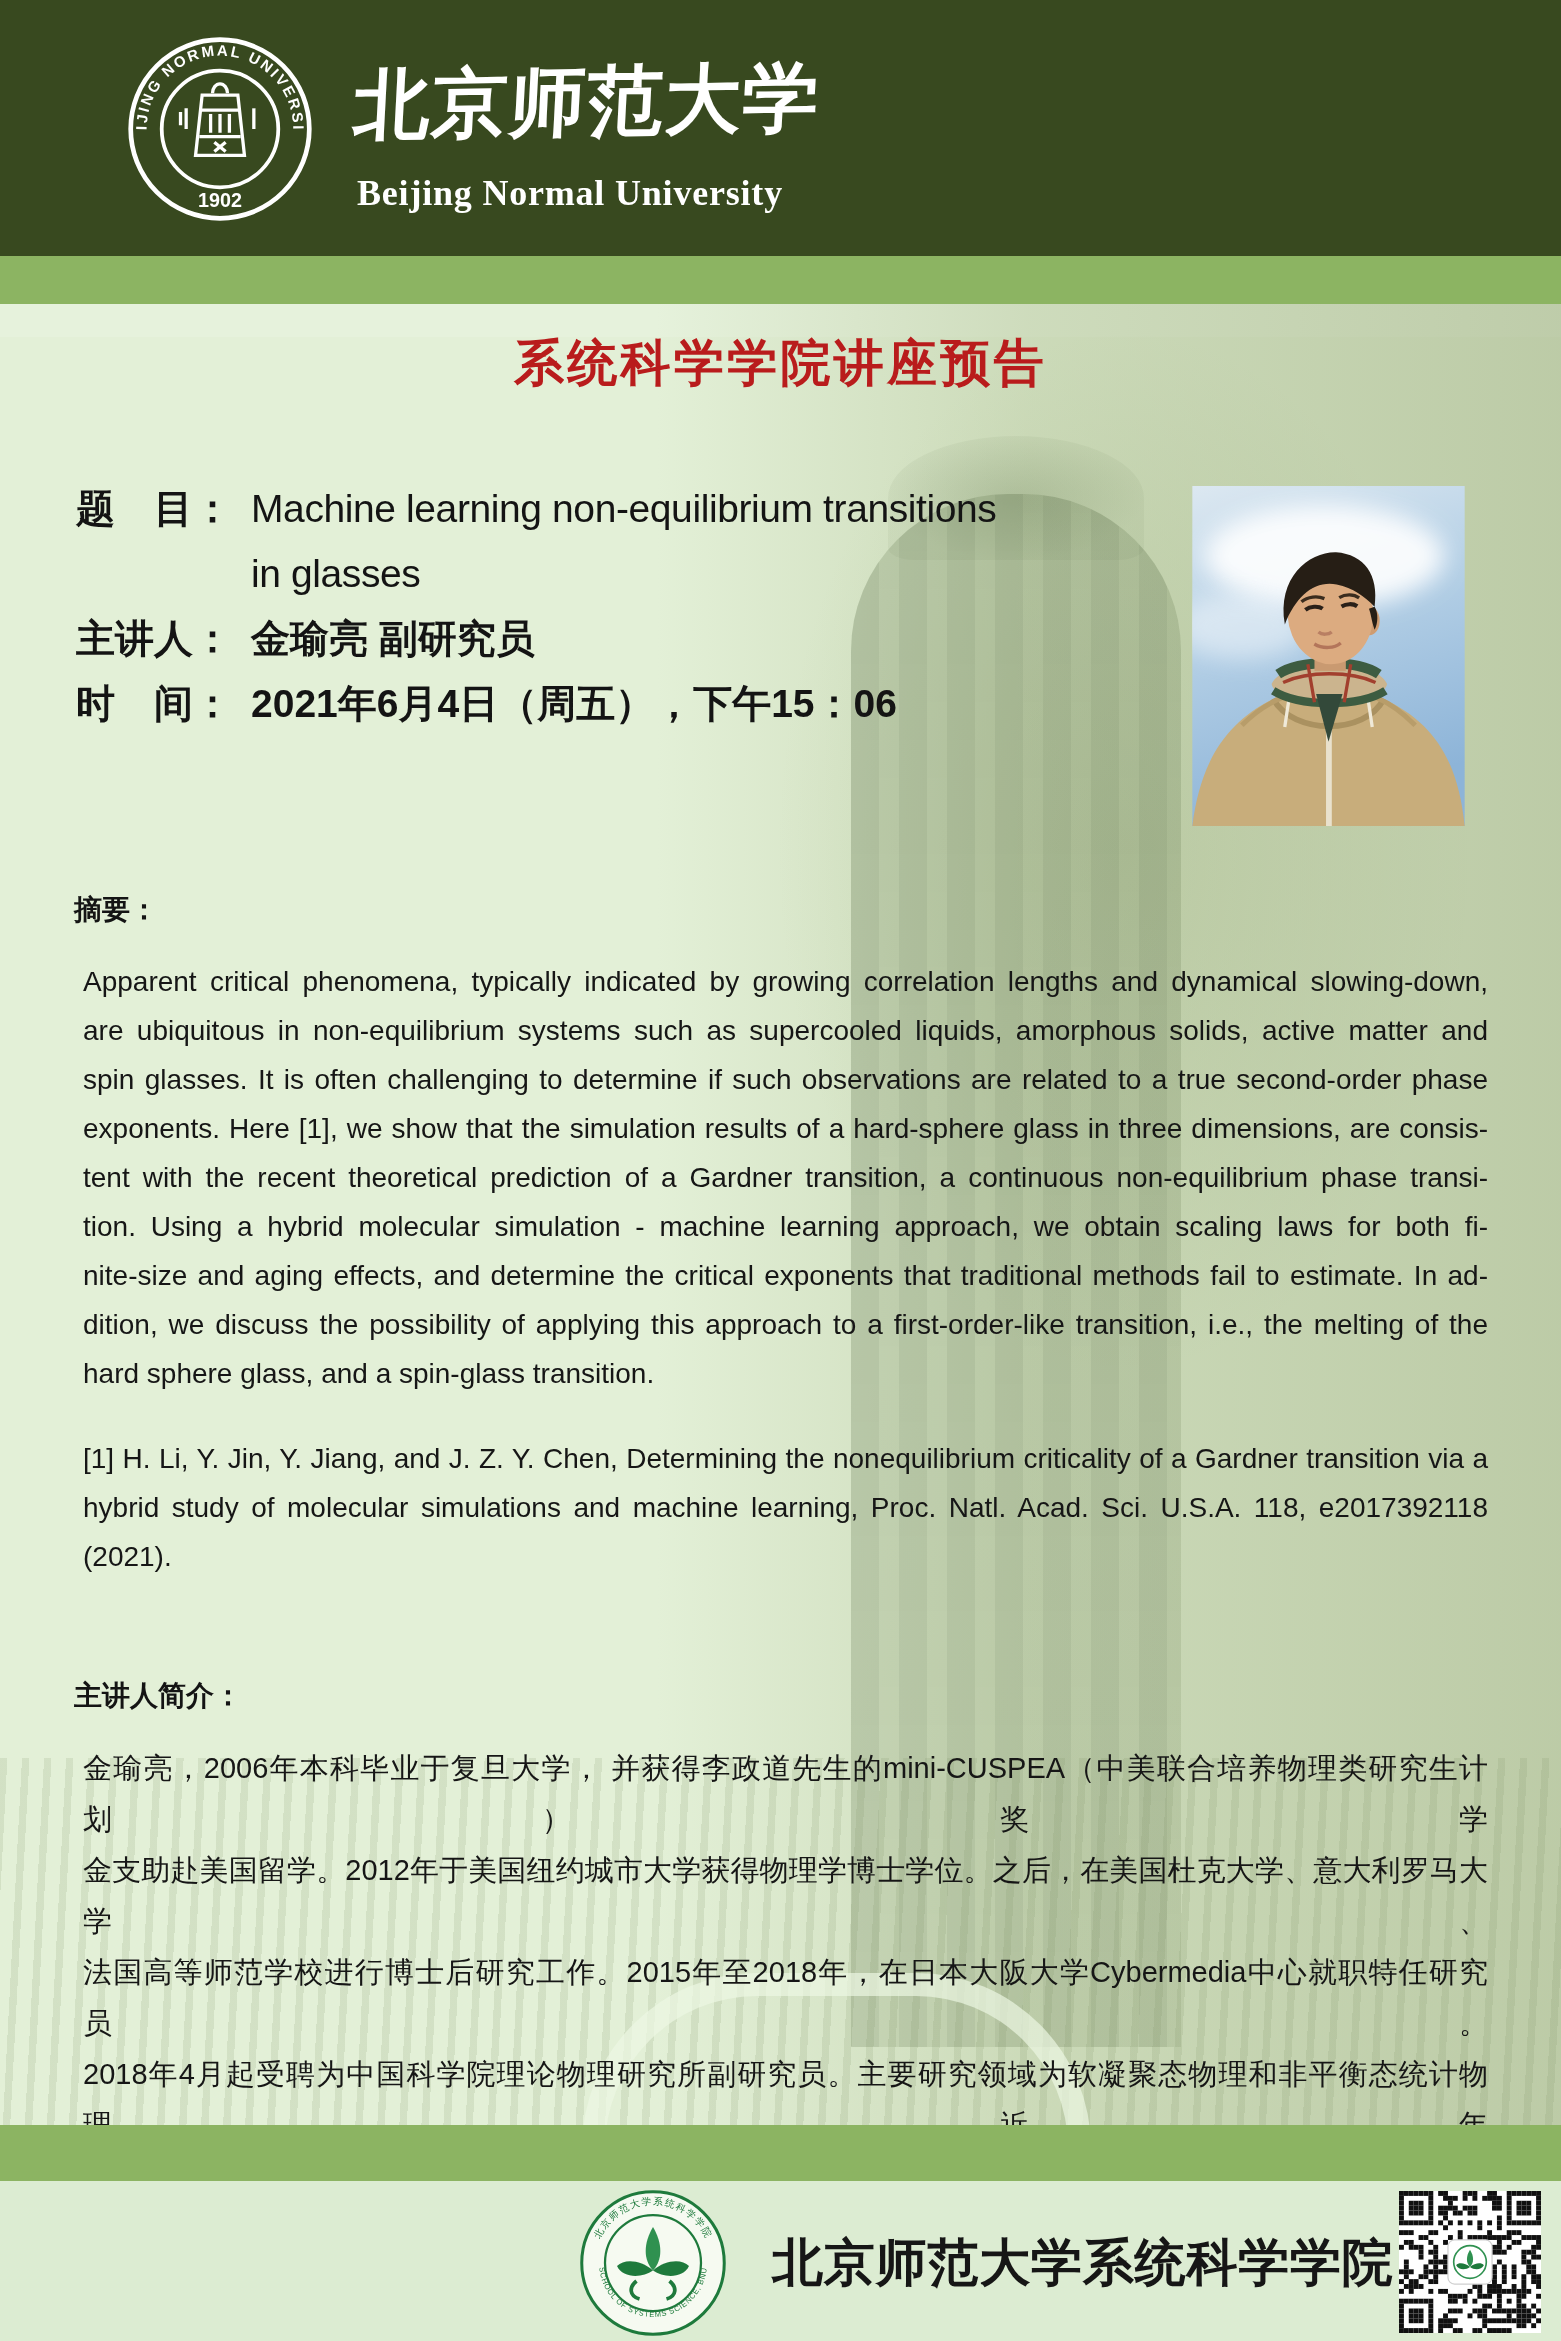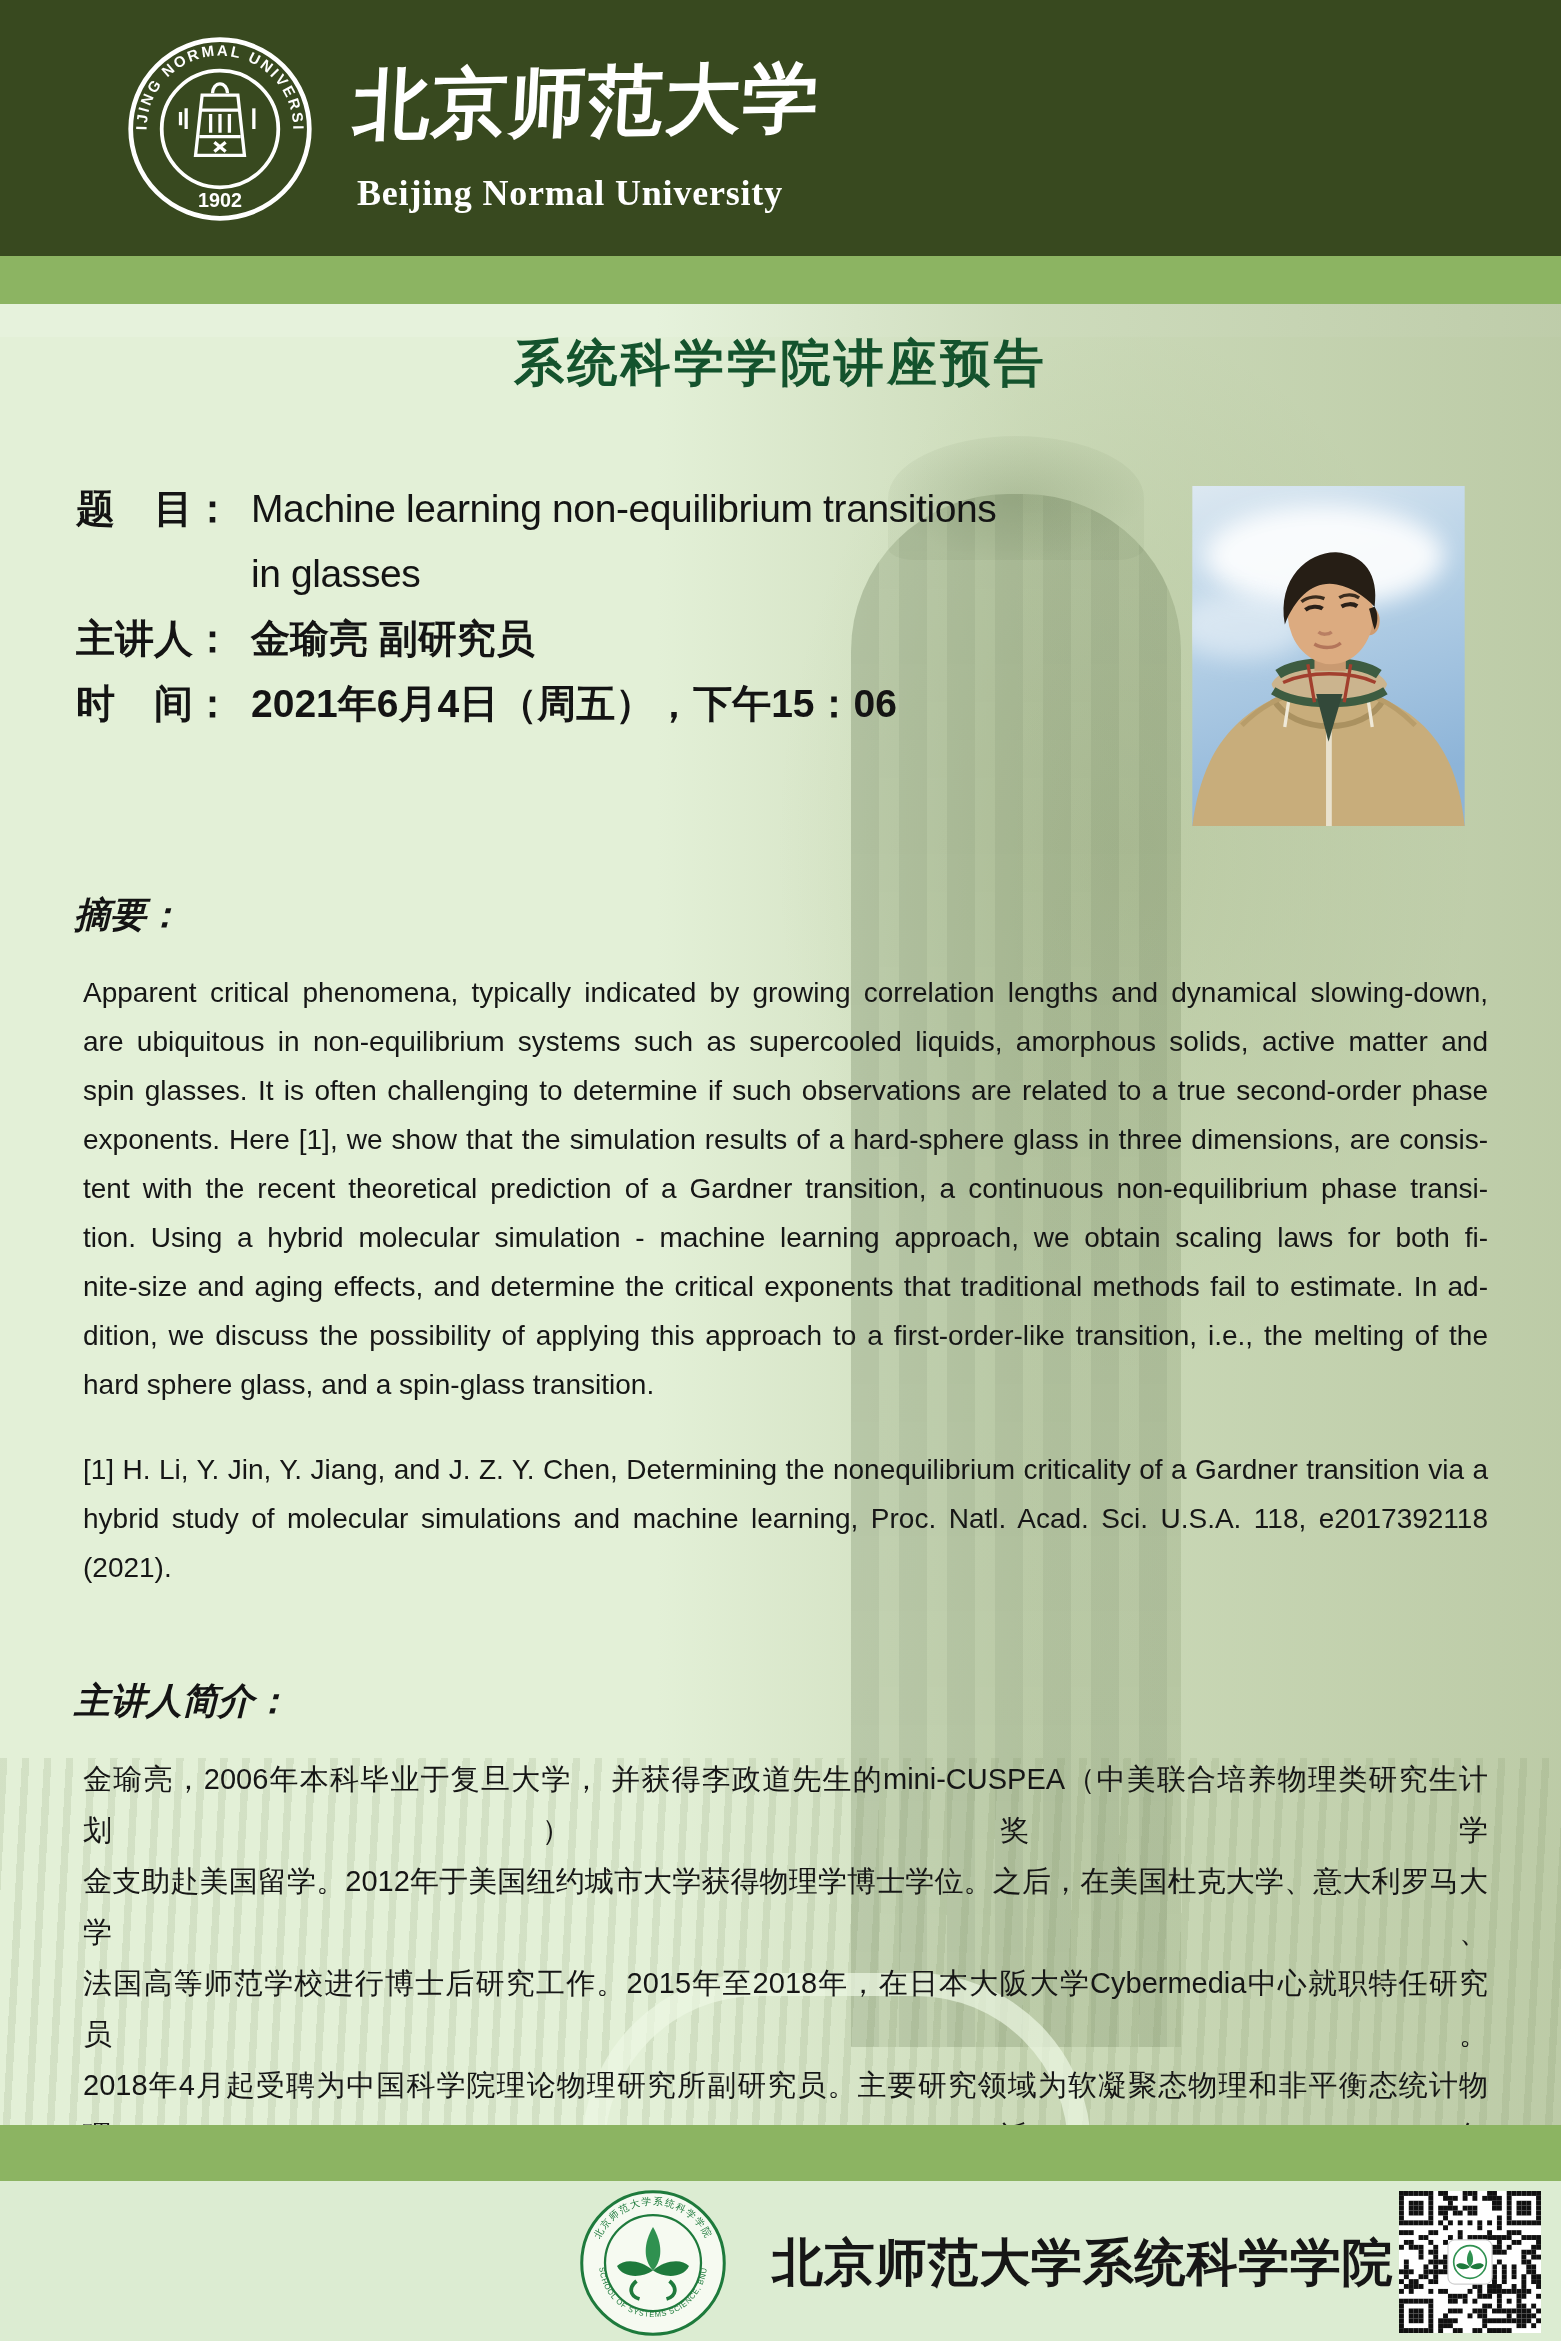--- a/index.html
+++ b/index.html
@@ -39,32 +39,32 @@
     border-radius:50% 50% 10% 10%;opacity:.6;}
   .wm-streaks{position:absolute;left:0;top:1454px;width:1561px;height:367px;
     background:repeating-linear-gradient(93deg, rgba(120,140,95,0.28) 0 7.4px, rgba(120,140,95,0) 7.4px 22px);
     opacity:.55;}
   .wm-arch{position:absolute;left:582px;top:1669px;width:463px;height:152px;
     border:23px solid rgba(238,248,228,0.85);border-bottom:none;
     border-radius:248px 248px 0 0;opacity:.8;}
   
   .page-title{
     position:absolute;left:0;top:330px;width:1561px;text-align:center;
-    font-size:50px;font-weight:700;letter-spacing:3.3px;color:#14532d;
+    font-size:50px;font-weight:700;letter-spacing:3.3px;color:#b91c1c;
   }
   
   .info{position:absolute;left:76px;top:483px;width:1090px;}
   .info-row{display:flex;align-items:flex-start;line-height:51px;margin-bottom:14px;}
   .info-label{width:165px;flex:0 0 165px;font-size:39px;font-weight:700;white-space:pre;}
   .info-value{font-size:39px;font-weight:700;padding-left:10px;}
   .info-value.en{font-weight:500;letter-spacing:-0.4px;}
   .photo{position:absolute;left:1192px;top:486px;width:273px;height:340px;overflow:hidden;}
   
   .abstract{position:absolute;left:74px;top:891px;width:1414px;}
-  .sec-heading{font-size:36px;font-weight:700;margin:0 0 28px 0;font-style:italic;}
+  .sec-heading{font-size:28px;font-weight:700;margin:0 0 28px 0;}
   .para{margin:0 0 33px 9px;}
   .tline{font-size:28px;line-height:49px;text-align:justify;text-align-last:justify;color:#161616;}
   .para .tline:last-child{text-align-last:left;}
   .bio{position:absolute;left:74px;top:1677px;width:1414px;}
   .bio .tline{font-size:29px;line-height:51px;}
   
   .band-mid2{position:absolute;left:0;top:2125px;width:1561px;height:56px;background:#8cb462;}
   .footer{position:absolute;left:0;top:2181px;width:1561px;height:161px;background:#dcecd2;}
   .footer-logo{position:absolute;left:578px;top:6.6px;width:150px;height:150px;}
   .footer-name{position:absolute;left:772px;top:48px;width:628px;

